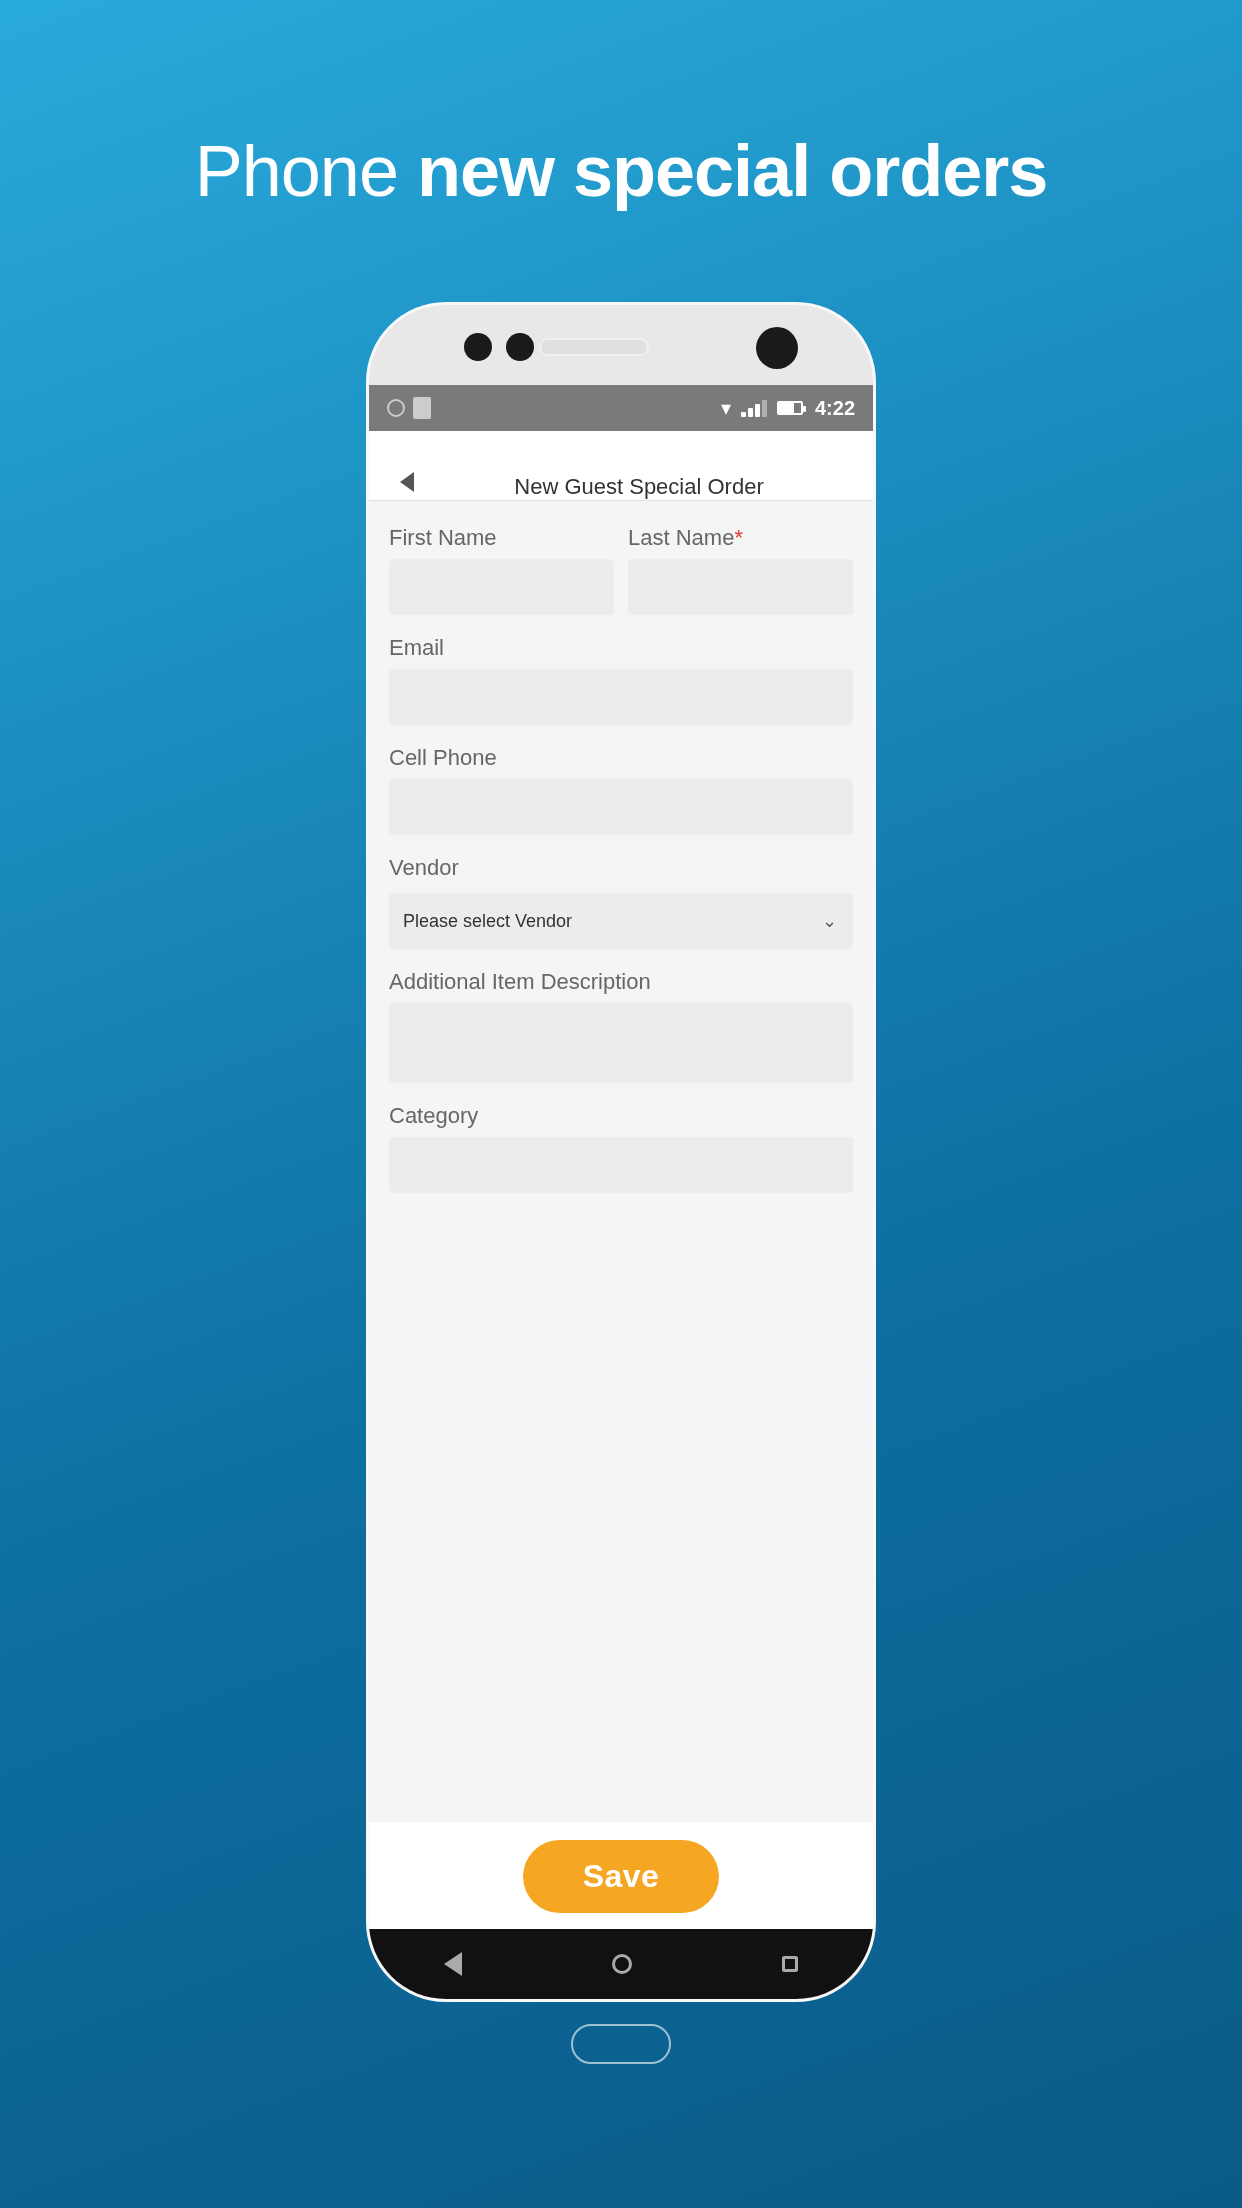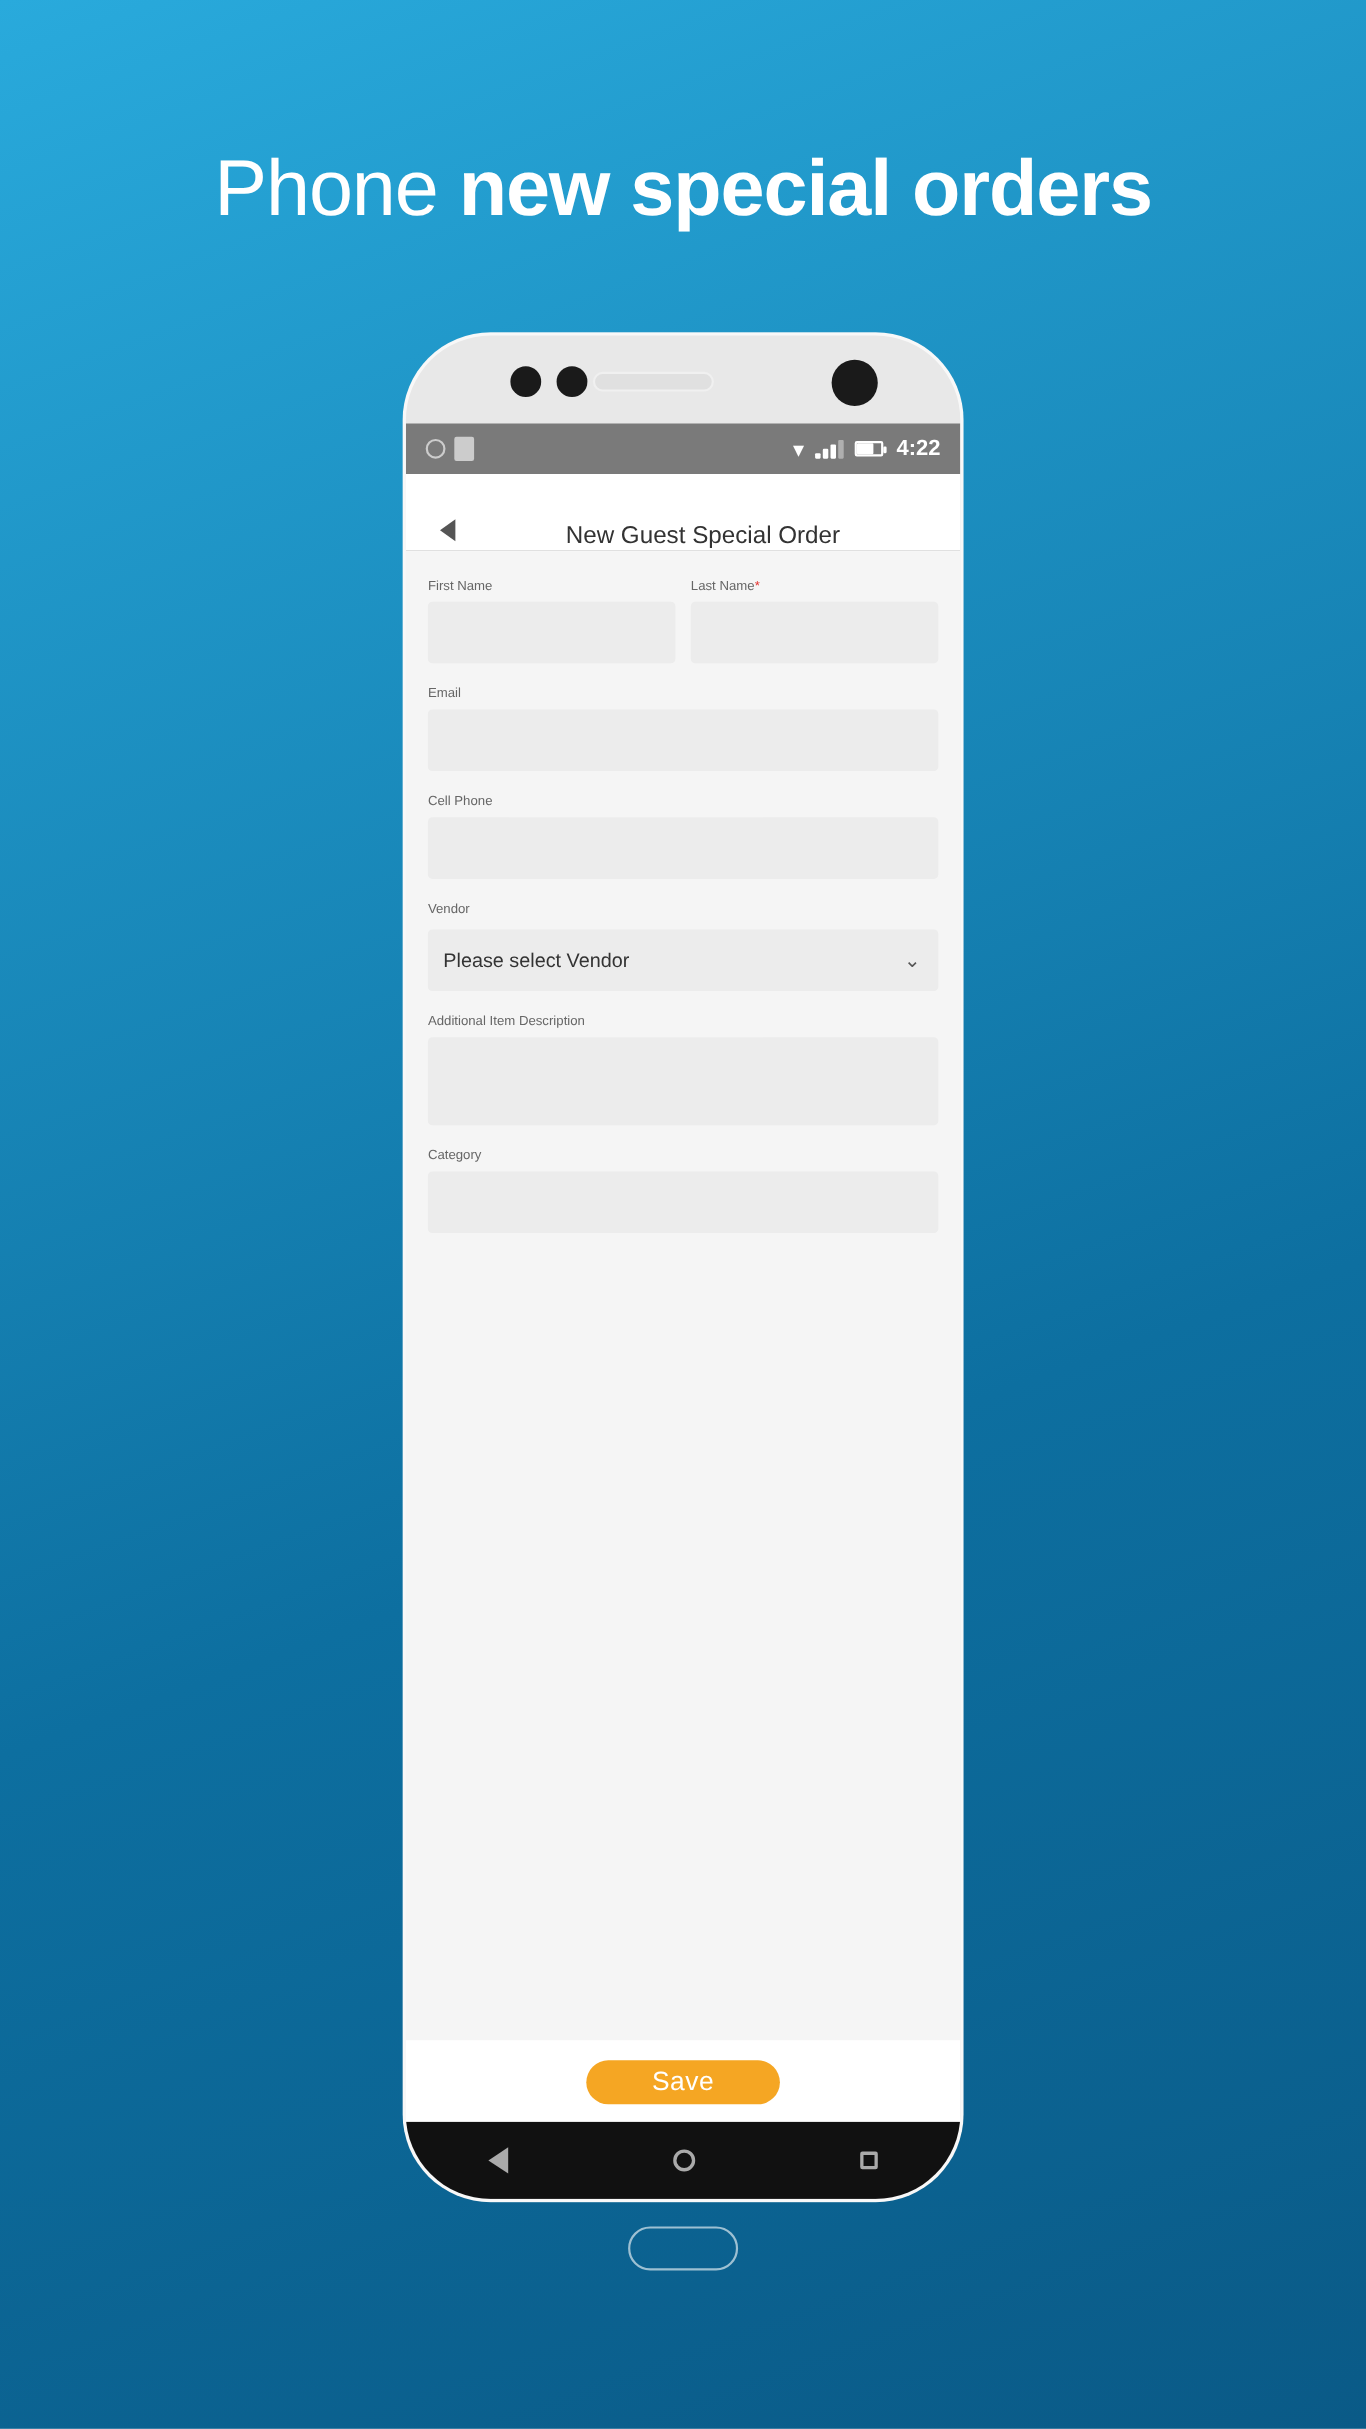--- a/index.html
+++ b/index.html
@@ -242,21 +242,21 @@
     }
 
     .form-group {
       display: flex;
       flex-direction: column;
       gap: 8px;
       flex: 1;
     }
 
     .form-label {
-      font-size: 12px;
+      font-size: 22px;
       color: #666;
       font-weight: 400;
     }
 
     .required-star {
       color: #e53935;
     }
 
     .form-input {
       width: 100%;
@@ -317,23 +317,23 @@
       justify-content: center;
       padding: 18px 0 16px 0;
       background: white;
     }
 
     .save-button {
       background: #f5a623;
       color: white;
       border: none;
       border-radius: 40px;
-      padding: 6px 60px;
-      font-size: 24px;
-      font-weight: 400;
+      padding: 18px 60px;
+      font-size: 32px;
+      font-weight: 700;
       cursor: pointer;
       letter-spacing: 0.5px;
     }
 
     
     .android-nav {
       width: 100%;
       height: 70px;
       background: #111111;
       display: flex;

